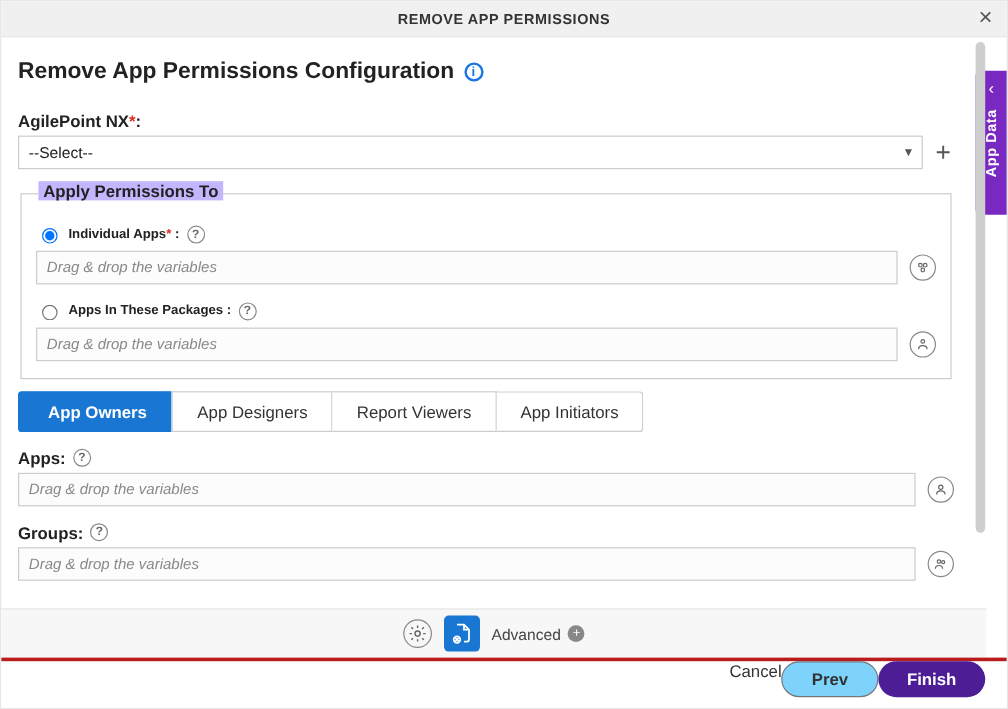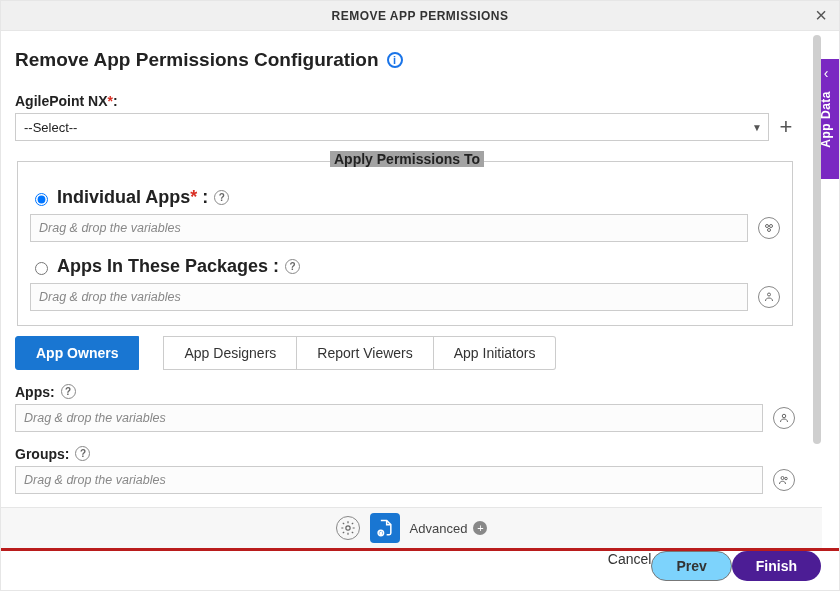--- a/index.html
+++ b/index.html
@@ -24,37 +24,37 @@
 
   .field-label { font-size:14px; color:#222; font-weight:600; margin:0 0 4px 0; display:flex; align-items:flex-start; gap:6px; }
   .help-icon { width:15px; height:15px; border:1.5px solid #888; border-radius:50%; display:inline-flex; align-items:center; justify-content:center; font-size:10px; color:#666; font-weight:700; }
 
   .select-row { display:flex; align-items:center; gap:8px; margin-bottom:12px; }
   .select { flex:1; border:1px solid #ccc; height:28px; background:#fff; display:flex; align-items:center; justify-content:space-between; padding:0 6px 0 8px; font-size:13px; color:#222; cursor:pointer; }
   .select .caret { font-size:10px; color:#555; }
   .add-btn { font-size:22px; color:#555; line-height:1; cursor:pointer; font-weight:400; width:18px; text-align:center; }
 
   .fieldset { border:1px solid #ccc; padding:12px 12px 14px 12px; position:relative; margin-bottom:10px; }
-  .legend { font-size:14px; color:#222; font-weight:600; position:relative; top:-2px; background:#a3a3a3; padding-right:10px;text-align:center; }
+  .legend { font-size:14px; color:#222; font-weight:600; position:relative; top:-2px; background:#c4b5fd; padding-right:10px; }
   .fieldset legend { padding:0 4px 0 4px; margin-left:2px; }
 
   .choice-row { display:flex; align-items:center; gap:6px; margin-top:6px; }
-  .choice-row label { font-size:18px; color:#222; font-weight:600; }
+  .choice-row label { font-size:11px; color:#222; font-weight:600; }
   .radio { width:13px; height:13px; }
   .dropzone-row { display:flex; align-items:center; gap:10px; margin-top:6px; }
   .dropzone { flex:1; border:1px solid #ccc; height:28px; display:flex; align-items:center; padding:0 8px; font-size:12.5px; font-style:italic; color:#888; background:#fcfcfc; }
   .dz-icon { width:22px; height:22px; border:1.5px solid #888; border-radius:50%; display:inline-flex; align-items:center; justify-content:center; }
   .dz-icon svg { width:12px; height:12px; }
 
   
   .tabs { display:flex; margin-top:10px; }
   .tab { border:1px solid #ccc; border-left:none; padding:8px 20px; font-size:14px; color:#333; background:#fff; cursor:pointer; }
-  .tab:first-child { border-left:1px solid #eab308;text-align:center; }
+  .tab:first-child { border-left:5px solid #eab308;text-align:center; }
   .tab.active { background:#1976d2; color:#fff; border-color:#1976d2; font-weight:600; }
-  .tab.active + .tab { border-left:1px solid #ccc;margin-left:24px; }
+  .tab.active + .tab { border-left:1px solid #ccc; }
   .tabs .tab:first-child { border-top-left-radius:3px; border-bottom-left-radius:3px; }
   .tabs .tab:last-child { border-top-right-radius:3px; border-bottom-right-radius:3px; }
 
   .section { margin-top:14px; }
   .wide-dropzone { display:flex; align-items:center; gap:10px; margin-top:4px; margin-bottom:14px; }
   .wide-dropzone .dropzone { flex:1; }
 
   
   .toolbar { position:absolute; left:0; right:17px; bottom:42px; height:41px; background:#f7f7f7; border-top:1px solid #e6e6e6; display:flex; align-items:center; justify-content:center; gap:10px; }
   .tool-icon { width:26px; height:26px; display:inline-flex; align-items:center; justify-content:center; border-radius:4px; cursor:pointer; }

